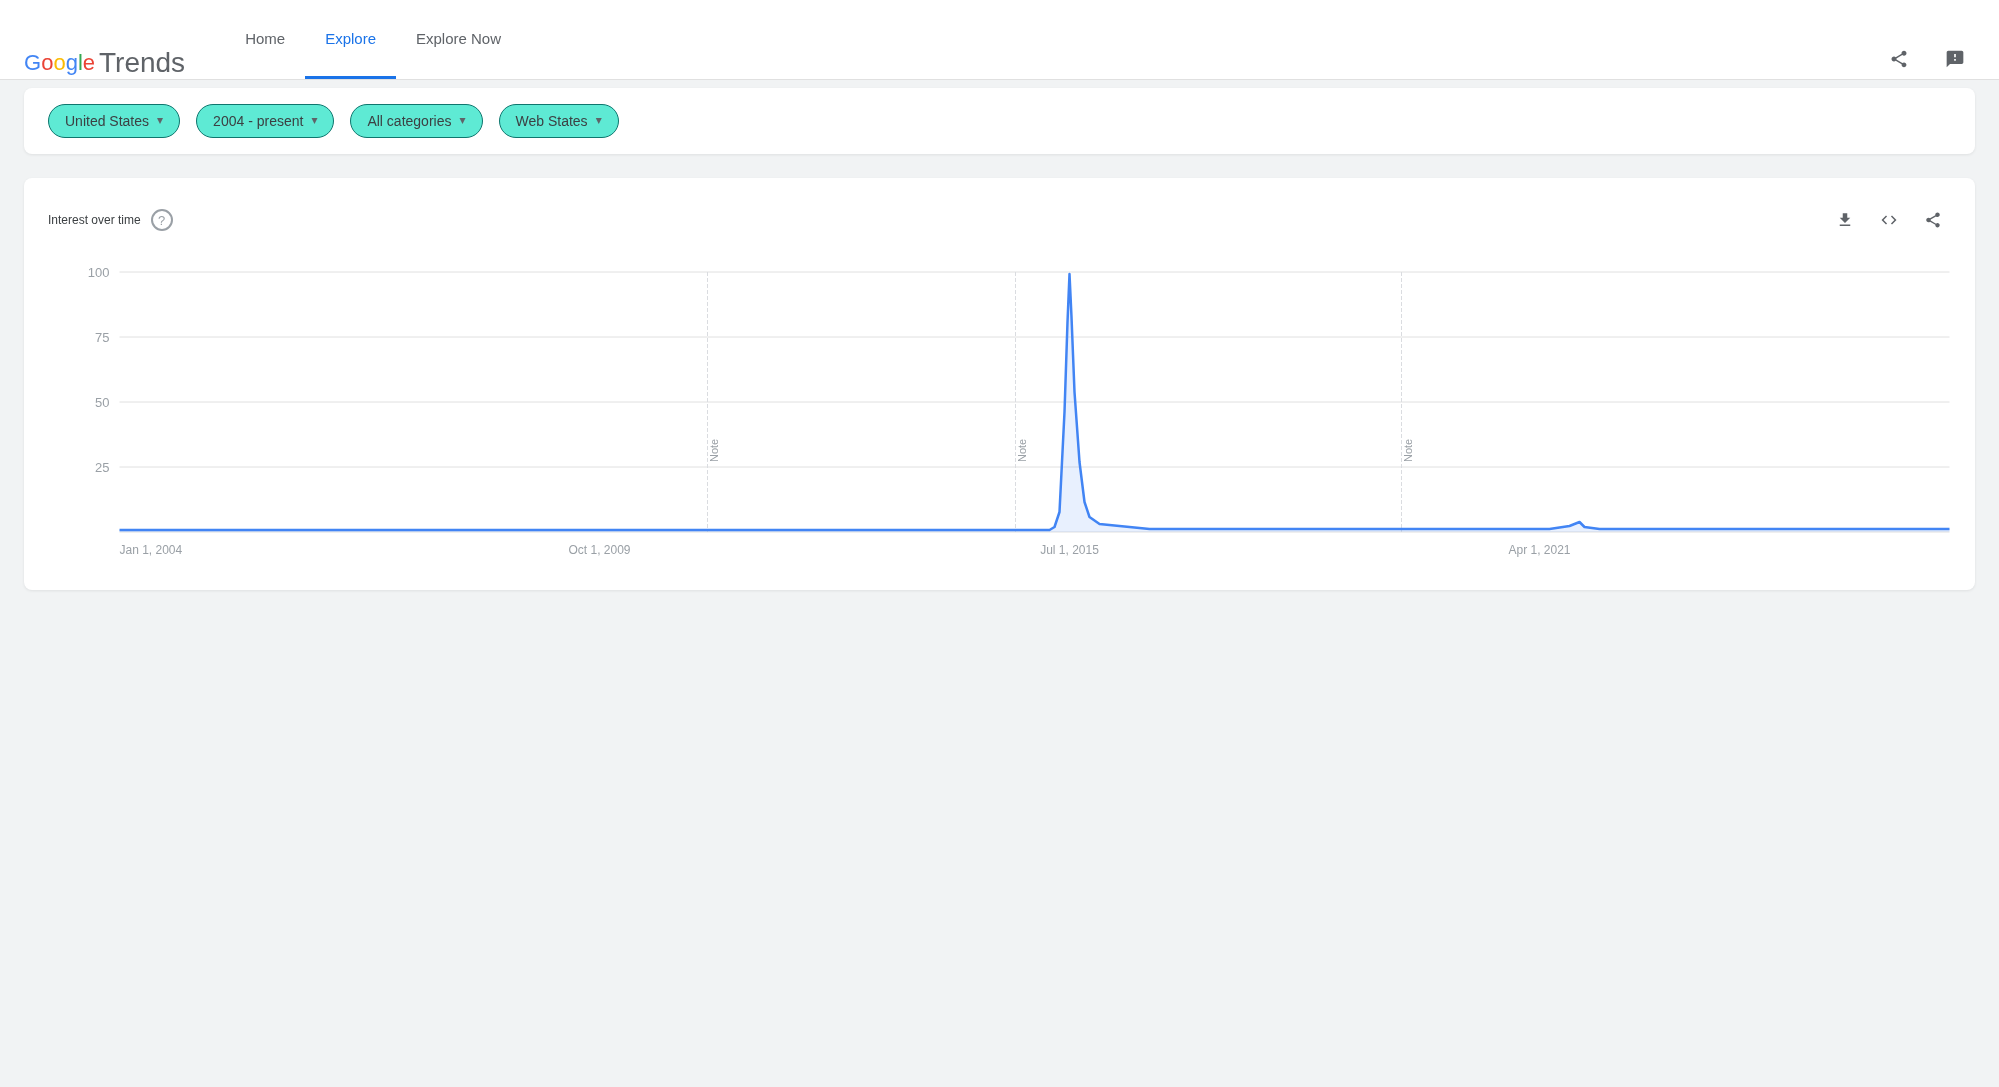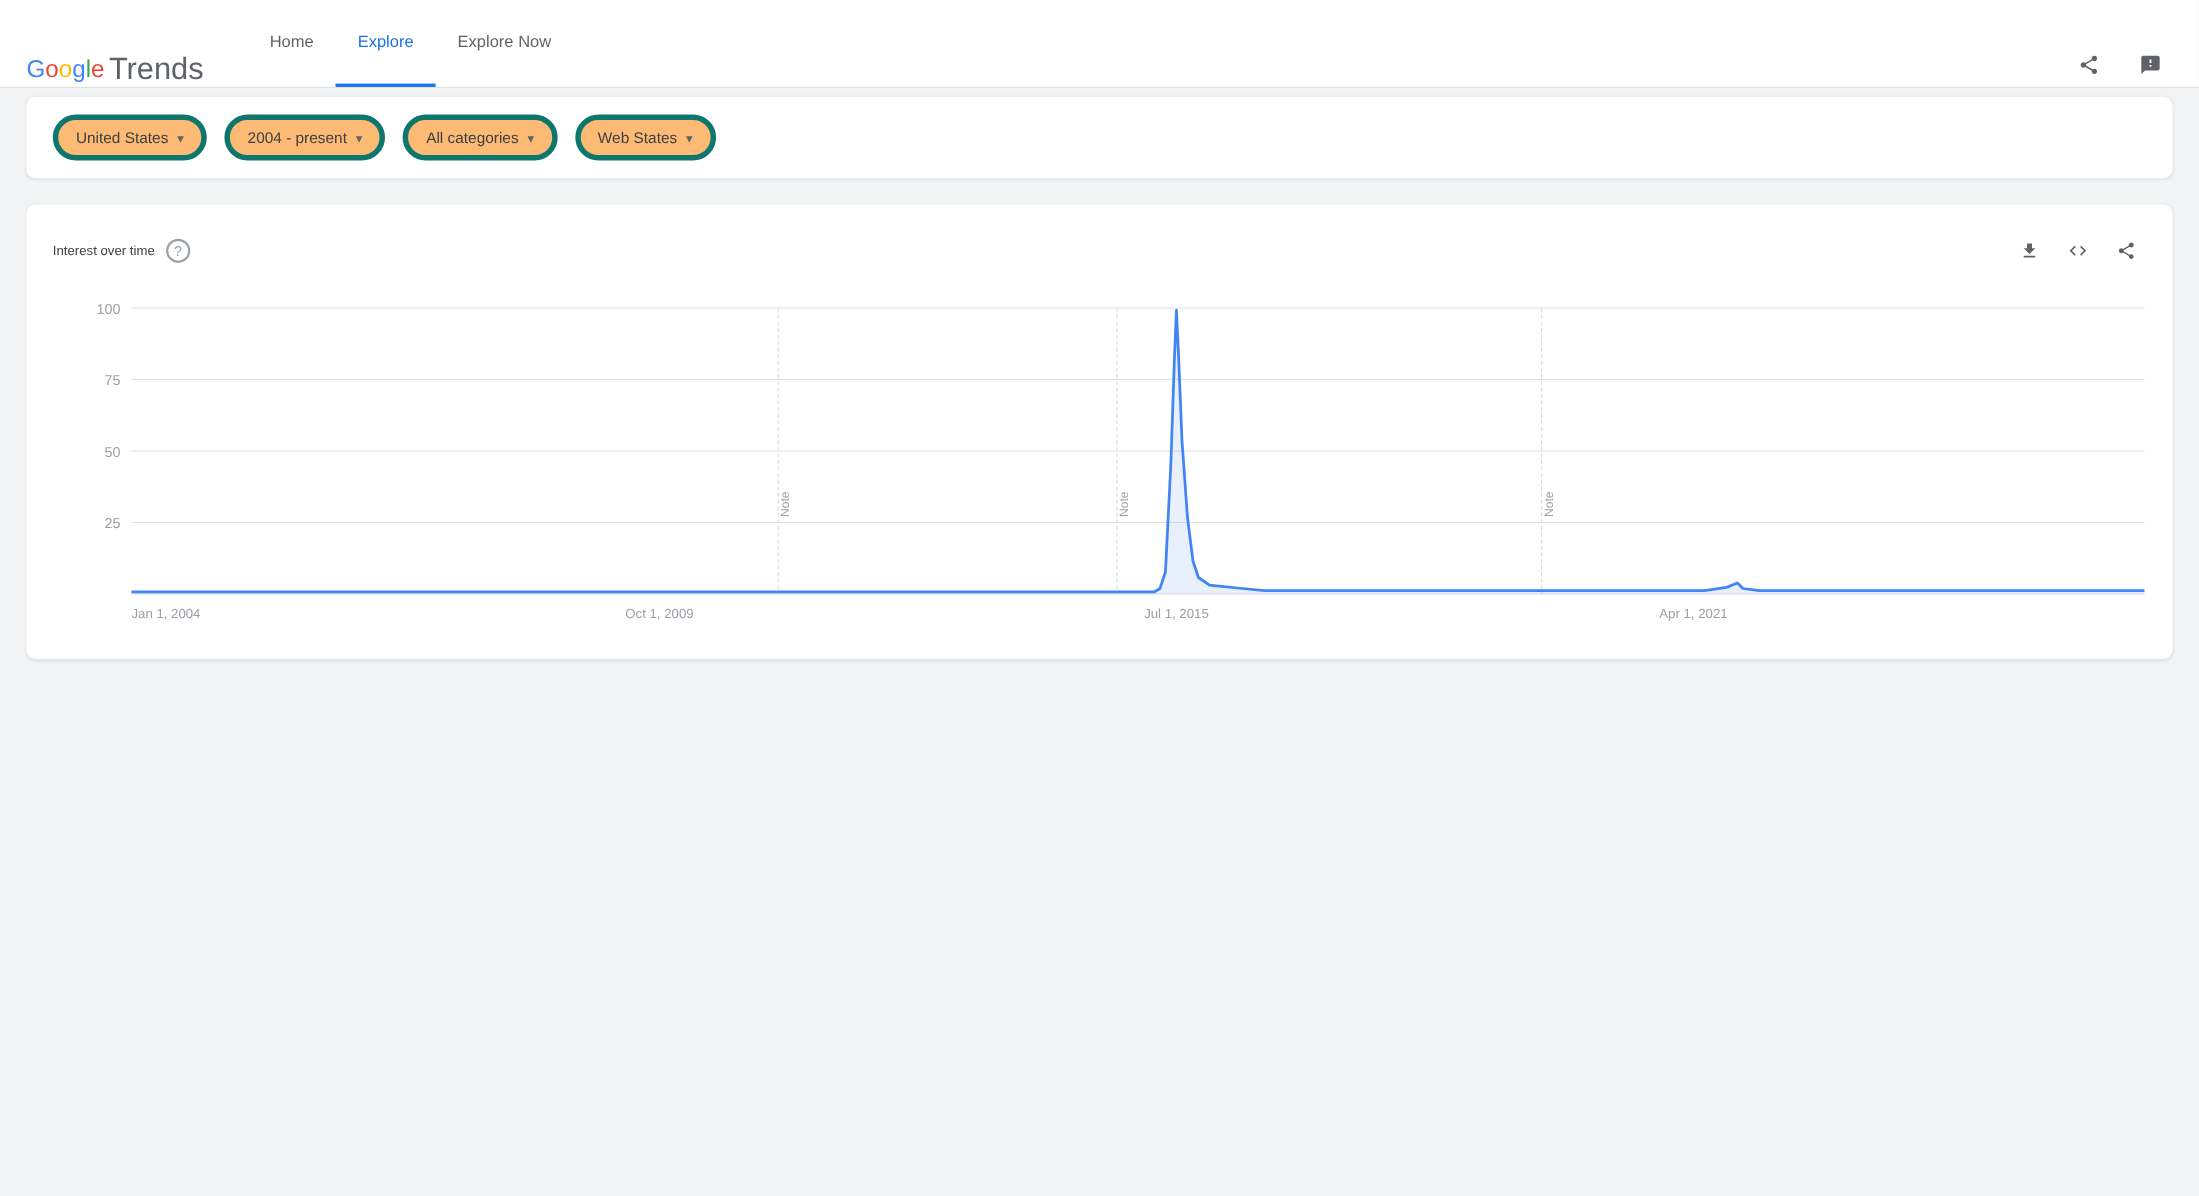--- a/index.html
+++ b/index.html
@@ -153,29 +153,29 @@
       background: #fff;
       border-radius: 8px;
       padding: 16px 24px;
       display: flex;
       gap: 16px;
       align-items: center;
       box-shadow: 0 1px 3px rgba(0,0,0,0.08);
     }
     .filter-dropdown {
       display: flex;
-      align-items: flex-end;
+      align-items: flex-start;
       gap: 8px;
-      border: 5px solid #0f766e;
+      border: 1px solid #0f766e;
       border-radius: 24px;
       padding: 8px 16px;
       cursor: pointer;
       font-size: 14px;
       color: #3c4043;
-      background: #fdba74;
+      background: #5eead4;
       white-space: nowrap;
     }
     .filter-arrow {
       font-size: 12px;
       color: #5f6368;
     }
 
     
     .chart-section {
       background: #f1f3f4;

